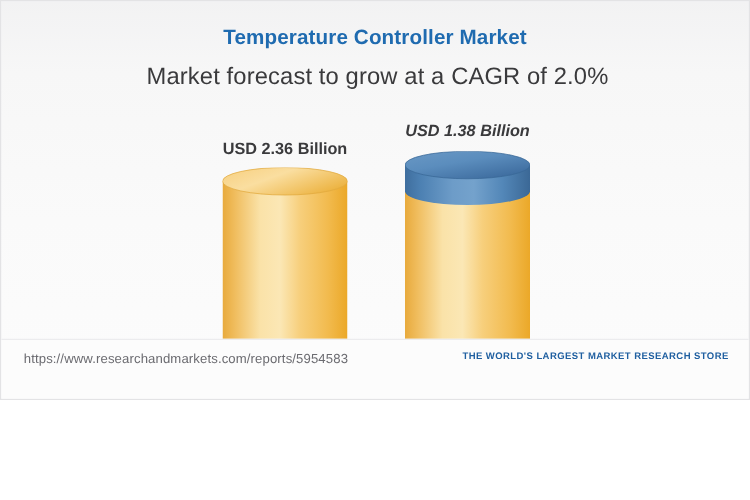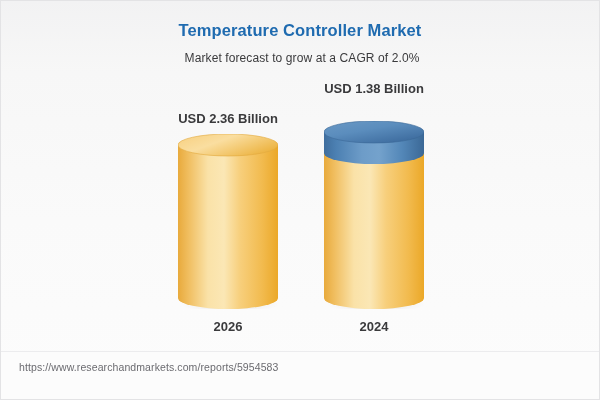--- a/index.html
+++ b/index.html
@@ -6,21 +6,21 @@
     margin: 0;
     padding: 0;
     background: #ffffff;
   }
   body {
     font-family: "Liberation Sans", sans-serif;
   }
   #card {
     position: relative;
     width: 600px;
-    height: 400px;
+    height: 320px;
     box-sizing: border-box;
     background: linear-gradient(180deg, #f2f2f3 0%, #f7f7f7 18%, #fafafa 55%, #fcfcfc 100%);
     border: 1px solid #e3e3e5;
     overflow: hidden;
   }
 
   
   .chart-title {
     position: absolute;
     left: 0; right: 0;
@@ -29,21 +29,21 @@
     font-size: 16.5px;
     font-weight: bold;
     color: #1f6bb0;
     letter-spacing: 0.1px;
   }
   .chart-subtitle {
     position: absolute;
     left: 4px; right: 0;
     top: 50px;
     text-align: center;
-    font-size: 12px;
+    font-size: 19px;
     font-weight: normal;
     color: #3a3a3c;
     letter-spacing: 0.1px;
   }
 
   
   .plot {
     position: absolute;
     left: 0; right: 0;
     top: 0;
@@ -58,21 +58,21 @@
     position: absolute;
     left: -40px;
     width: 180px;
     text-align: center;
     font-size: 13px;
     font-weight: bold;
     color: #3a3a3c;
     white-space: nowrap;
   }
   #bar-group-0 .value-label { top: 110px; }
-  #bar-group-1 .value-label { top: 80px; }
+  #bar-group-1 .value-label { top: 96px; font-style: italic; }
 
   .cylinder {
     position: absolute;
     width: 100px;
   }
   #bar-group-0 .cylinder { top: 133px; height: 175px; }
   #bar-group-1 .cylinder { top: 120px; height: 188px; }
 
   .cyl-svg { display: block; width: 100px; }
 
@@ -217,16 +217,17 @@
       </div>
 
       <div class="cat-label">2024</div>
     </div>
 
   </div>
 
   <div class="footer">
     <div class="footer-url">https://www.researchandmarkets.com/reports/5954583</div>
     <div class="logo">
+      <div class="logo-tag">THE WORLD'S LARGEST MARKET RESEARCH STORE</div>
     </div>
   </div>
 
 </div>
 
 </body></html>

